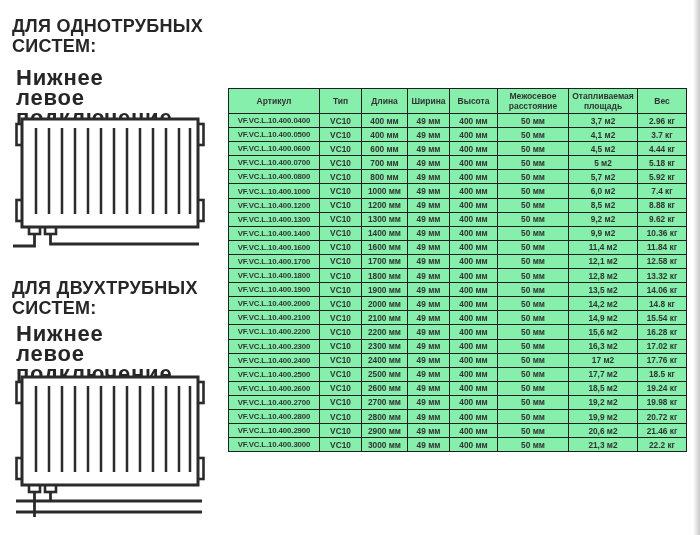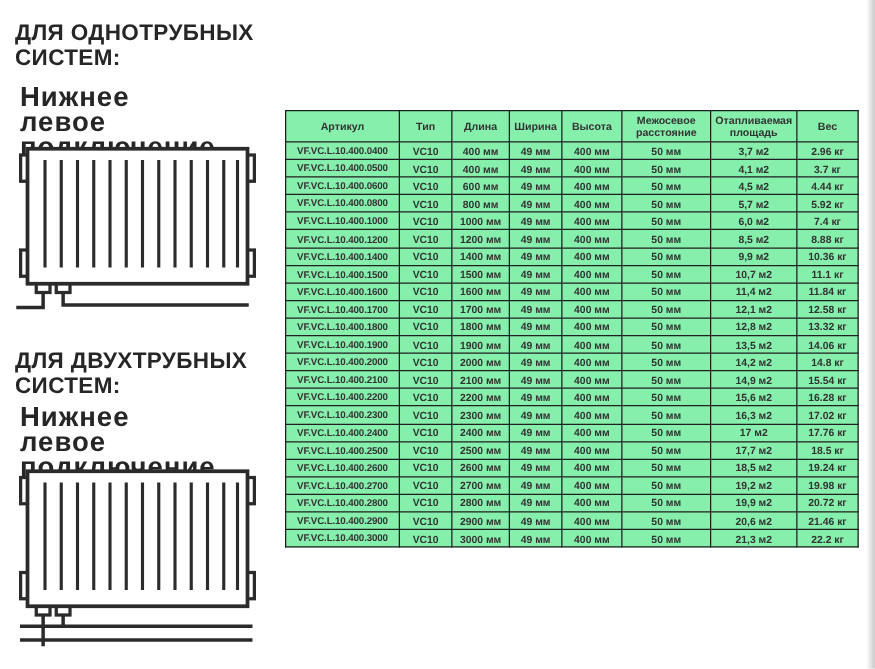--- a/index.html
+++ b/index.html
@@ -184,20 +184,30 @@
         <td class="c0">VF.VC.L.10.400.0600</td>
         <td class="c1">VC10</td>
         <td class="c2">600 мм</td>
         <td class="c3">49 мм</td>
         <td class="c4">400 мм</td>
         <td class="c5">50 мм</td>
         <td class="c6">4,5 м2</td>
         <td class="c7">4.44 кг</td>
       </tr>
       <tr>
+        <td class="c0">VF.VC.L.10.400.0700</td>
+        <td class="c1">VC10</td>
+        <td class="c2">700 мм</td>
+        <td class="c3">49 мм</td>
+        <td class="c4">400 мм</td>
+        <td class="c5">50 мм</td>
+        <td class="c6">5 м2</td>
+        <td class="c7">5.18 кг</td>
+      </tr>
+      <tr>
         <td class="c0">VF.VC.L.10.400.0800</td>
         <td class="c1">VC10</td>
         <td class="c2">800 мм</td>
         <td class="c3">49 мм</td>
         <td class="c4">400 мм</td>
         <td class="c5">50 мм</td>
         <td class="c6">5,7 м2</td>
         <td class="c7">5.92 кг</td>
       </tr>
       <tr>
@@ -214,40 +224,40 @@
         <td class="c0">VF.VC.L.10.400.1200</td>
         <td class="c1">VC10</td>
         <td class="c2">1200 мм</td>
         <td class="c3">49 мм</td>
         <td class="c4">400 мм</td>
         <td class="c5">50 мм</td>
         <td class="c6">8,5 м2</td>
         <td class="c7">8.88 кг</td>
       </tr>
       <tr>
+        <td class="c0">VF.VC.L.10.400.1300</td>
+        <td class="c1">VC10</td>
+        <td class="c2">1300 мм</td>
+        <td class="c3">49 мм</td>
+        <td class="c4">400 мм</td>
+        <td class="c5">50 мм</td>
+        <td class="c6">9,2 м2</td>
+        <td class="c7">9.62 кг</td>
+      </tr>
+      <tr>
         <td class="c0">VF.VC.L.10.400.1400</td>
         <td class="c1">VC10</td>
         <td class="c2">1400 мм</td>
         <td class="c3">49 мм</td>
         <td class="c4">400 мм</td>
         <td class="c5">50 мм</td>
         <td class="c6">9,9 м2</td>
         <td class="c7">10.36 кг</td>
       </tr>
       <tr>
-        <td class="c0">VF.VC.L.10.400.1500</td>
-        <td class="c1">VC10</td>
-        <td class="c2">1500 мм</td>
-        <td class="c3">49 мм</td>
-        <td class="c4">400 мм</td>
-        <td class="c5">50 мм</td>
-        <td class="c6">10,7 м2</td>
-        <td class="c7">11.1 кг</td>
-      </tr>
-      <tr>
         <td class="c0">VF.VC.L.10.400.1600</td>
         <td class="c1">VC10</td>
         <td class="c2">1600 мм</td>
         <td class="c3">49 мм</td>
         <td class="c4">400 мм</td>
         <td class="c5">50 мм</td>
         <td class="c6">11,4 м2</td>
         <td class="c7">11.84 кг</td>
       </tr>
       <tr>

